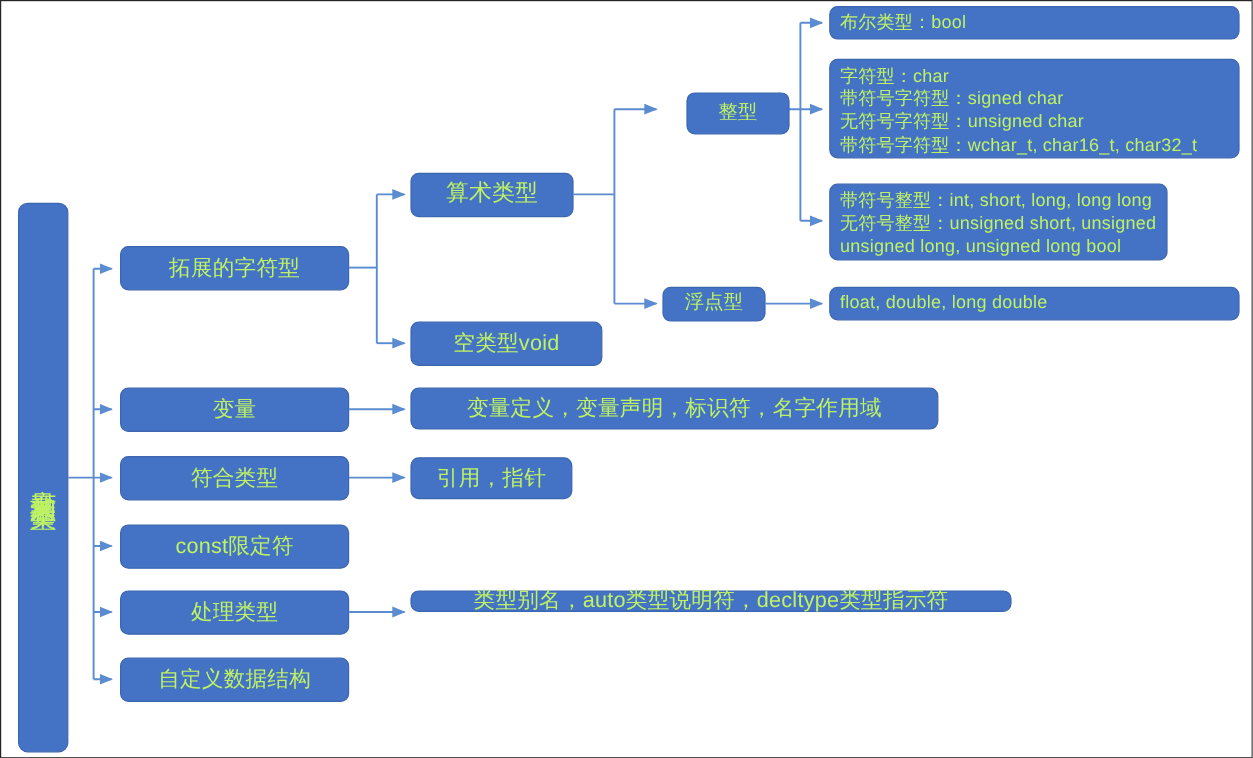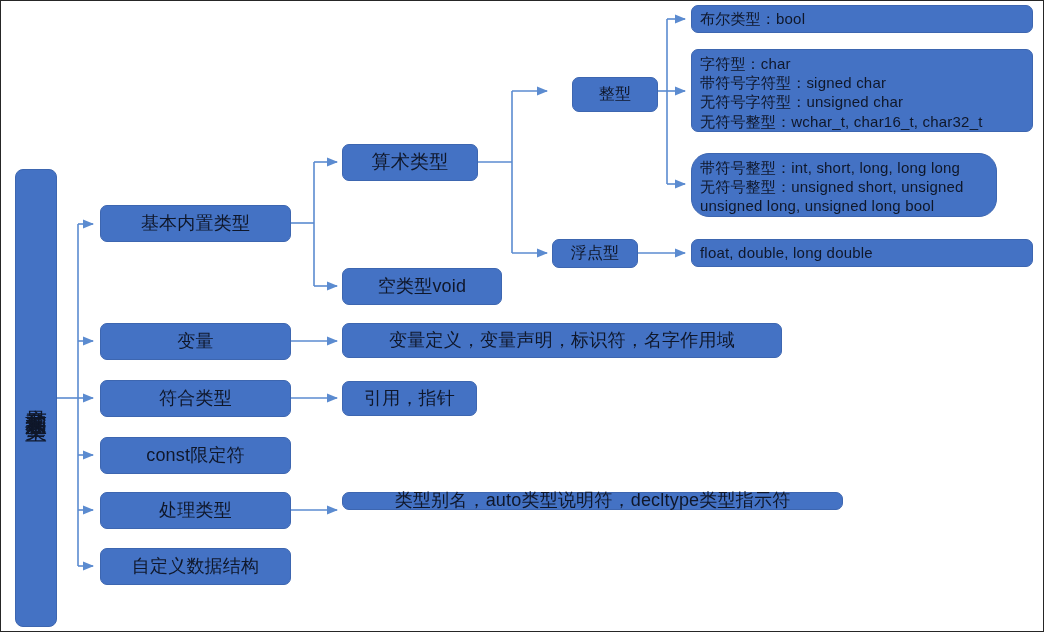--- a/index.html
+++ b/index.html
@@ -27,21 +27,21 @@
     width: 1044px;
     height: 632px;
     pointer-events: none;
   }
   .node {
     position: absolute;
     box-sizing: border-box;
     background: #4472c4;
     border: 1px solid #3d66b0;
     border-radius: 7px;
-    color: #0f172a;
+    color: #bef264;
     display: flex;
     align-items: center;
     justify-content: center;
     text-align: center;
     line-height: 1.28;
     white-space: pre;
     letter-spacing: 0.2px;
     z-index: 2;
   }
   .node.left-align {
@@ -116,21 +116,21 @@
       <path d="M 290 397 L 336 397" marker-end="url(#arrow)"></path>
       <path d="M 290 509 L 336 509" marker-end="url(#arrow)"></path>
     </g>
   </svg>
 
   <div class="node root fs22" style="left:14px; top:168px; width:42px; height:458px;">
     <span class="lbl">变量和基本类型</span>
   </div>
 
   <div class="node fs18" style="left:99px; top:204px; width:191px; height:37px;">
-    <span class="lbl">基本内置类型</span>
+    <span class="lbl">拓展的字符型</span>
   </div>
 
   <div class="node fs18" style="left:99px; top:322px; width:191px; height:37px;">
     <span class="lbl">变量</span>
   </div>
 
   <div class="node fs18" style="left:99px; top:379px; width:191px; height:37px;">
     <span class="lbl">符合类型</span>
   </div>
 
@@ -163,24 +163,24 @@
   </div>
 
   <div class="node left-align fs15" style="left:690px; top:4px; width:342px; height:28px;">
     <span class="lbl">布尔类型：bool</span>
   </div>
 
   <div class="node left-align multiline fs15" style="left:690px; top:48px; width:342px; height:83px; flex-direction:column;">
     <span class="lbl">字符型：char</span>
     <span class="lbl">带符号字符型：signed char</span>
     <span class="lbl">无符号字符型：unsigned char</span>
-    <span class="lbl">无符号整型：wchar_t, char16_t, char32_t</span>
-  </div>
-
-  <div class="node left-align multiline fs15" style="left:690px; top:152px; width:306px; height:64px; flex-direction:column;border-radius:18px;">
+    <span class="lbl">带符号字符型：wchar_t, char16_t, char32_t</span>
+  </div>
+
+  <div class="node left-align multiline fs15" style="left:690px; top:152px; width:282px; height:64px; flex-direction:column;">
     <span class="lbl">带符号整型：int, short, long, long long</span>
     <span class="lbl">无符号整型：unsigned short, unsigned</span>
     <span class="lbl">unsigned long, unsigned long bool</span>
   </div>
 
   <div class="node left-align fs15" style="left:690px; top:238px; width:342px; height:28px;">
     <span class="lbl">float, double, long double</span>
   </div>
 
   <div class="node fs18" style="left:341px; top:322px; width:440px; height:35px;">

